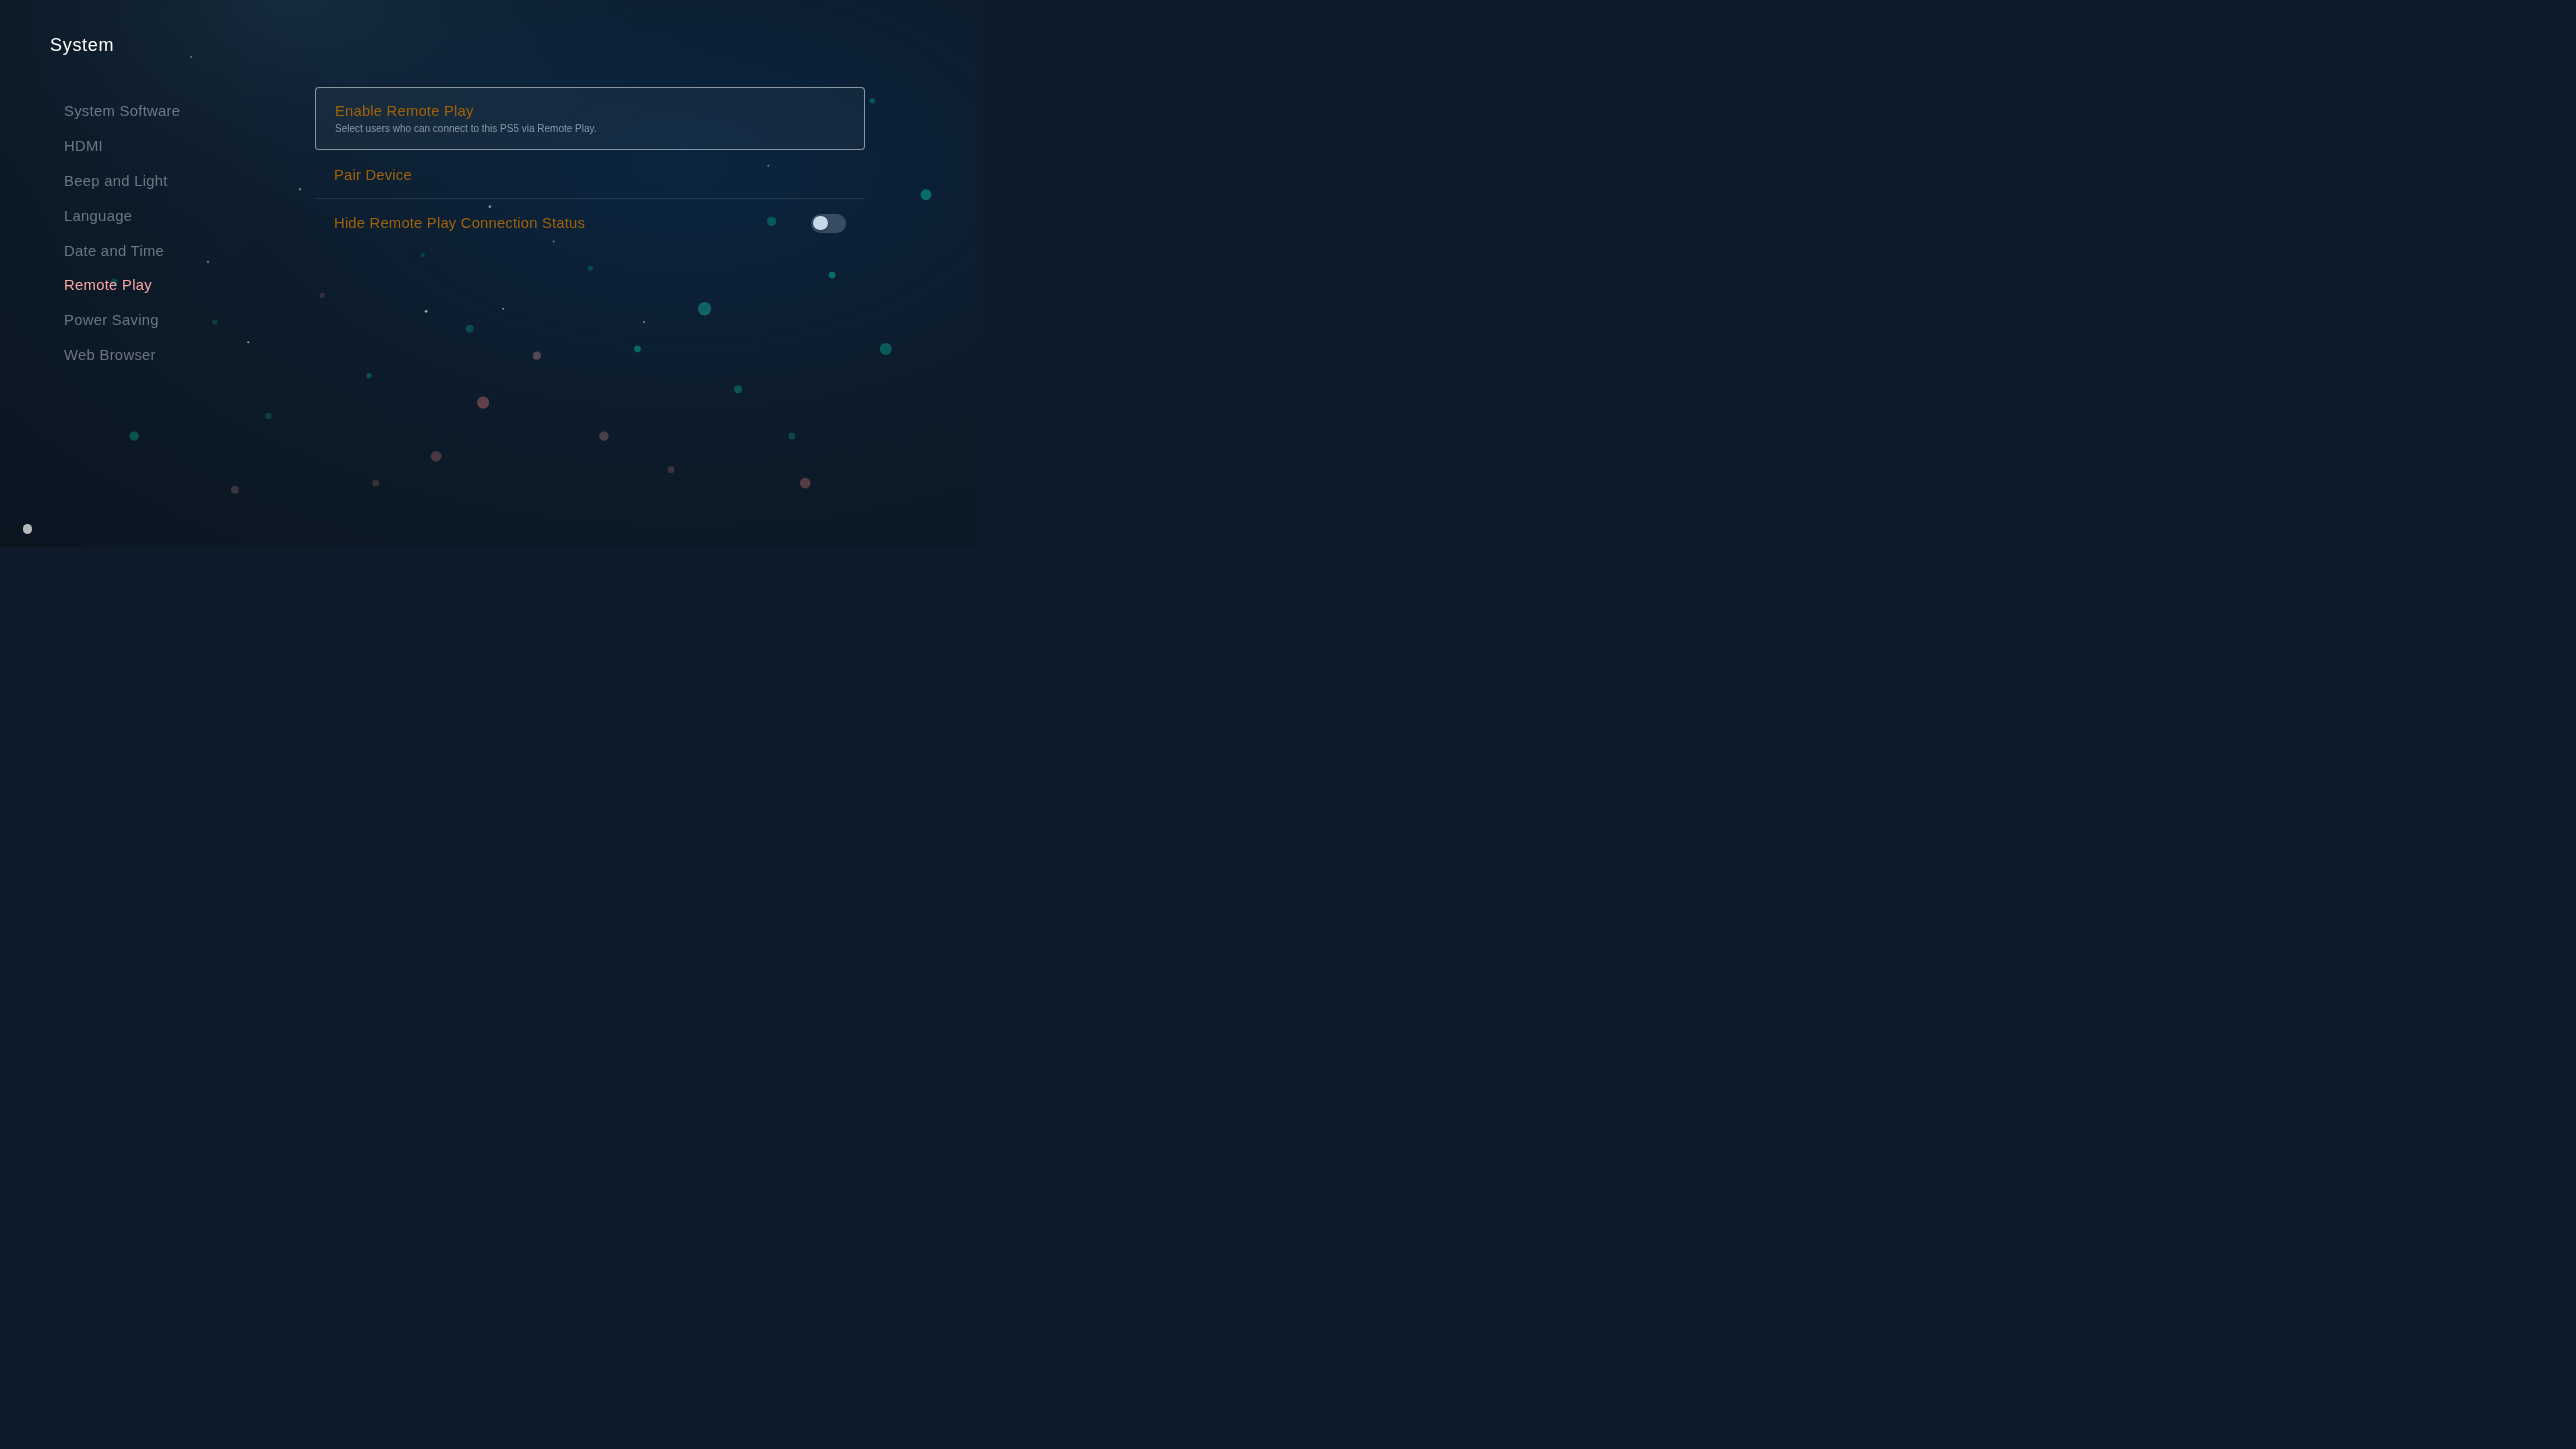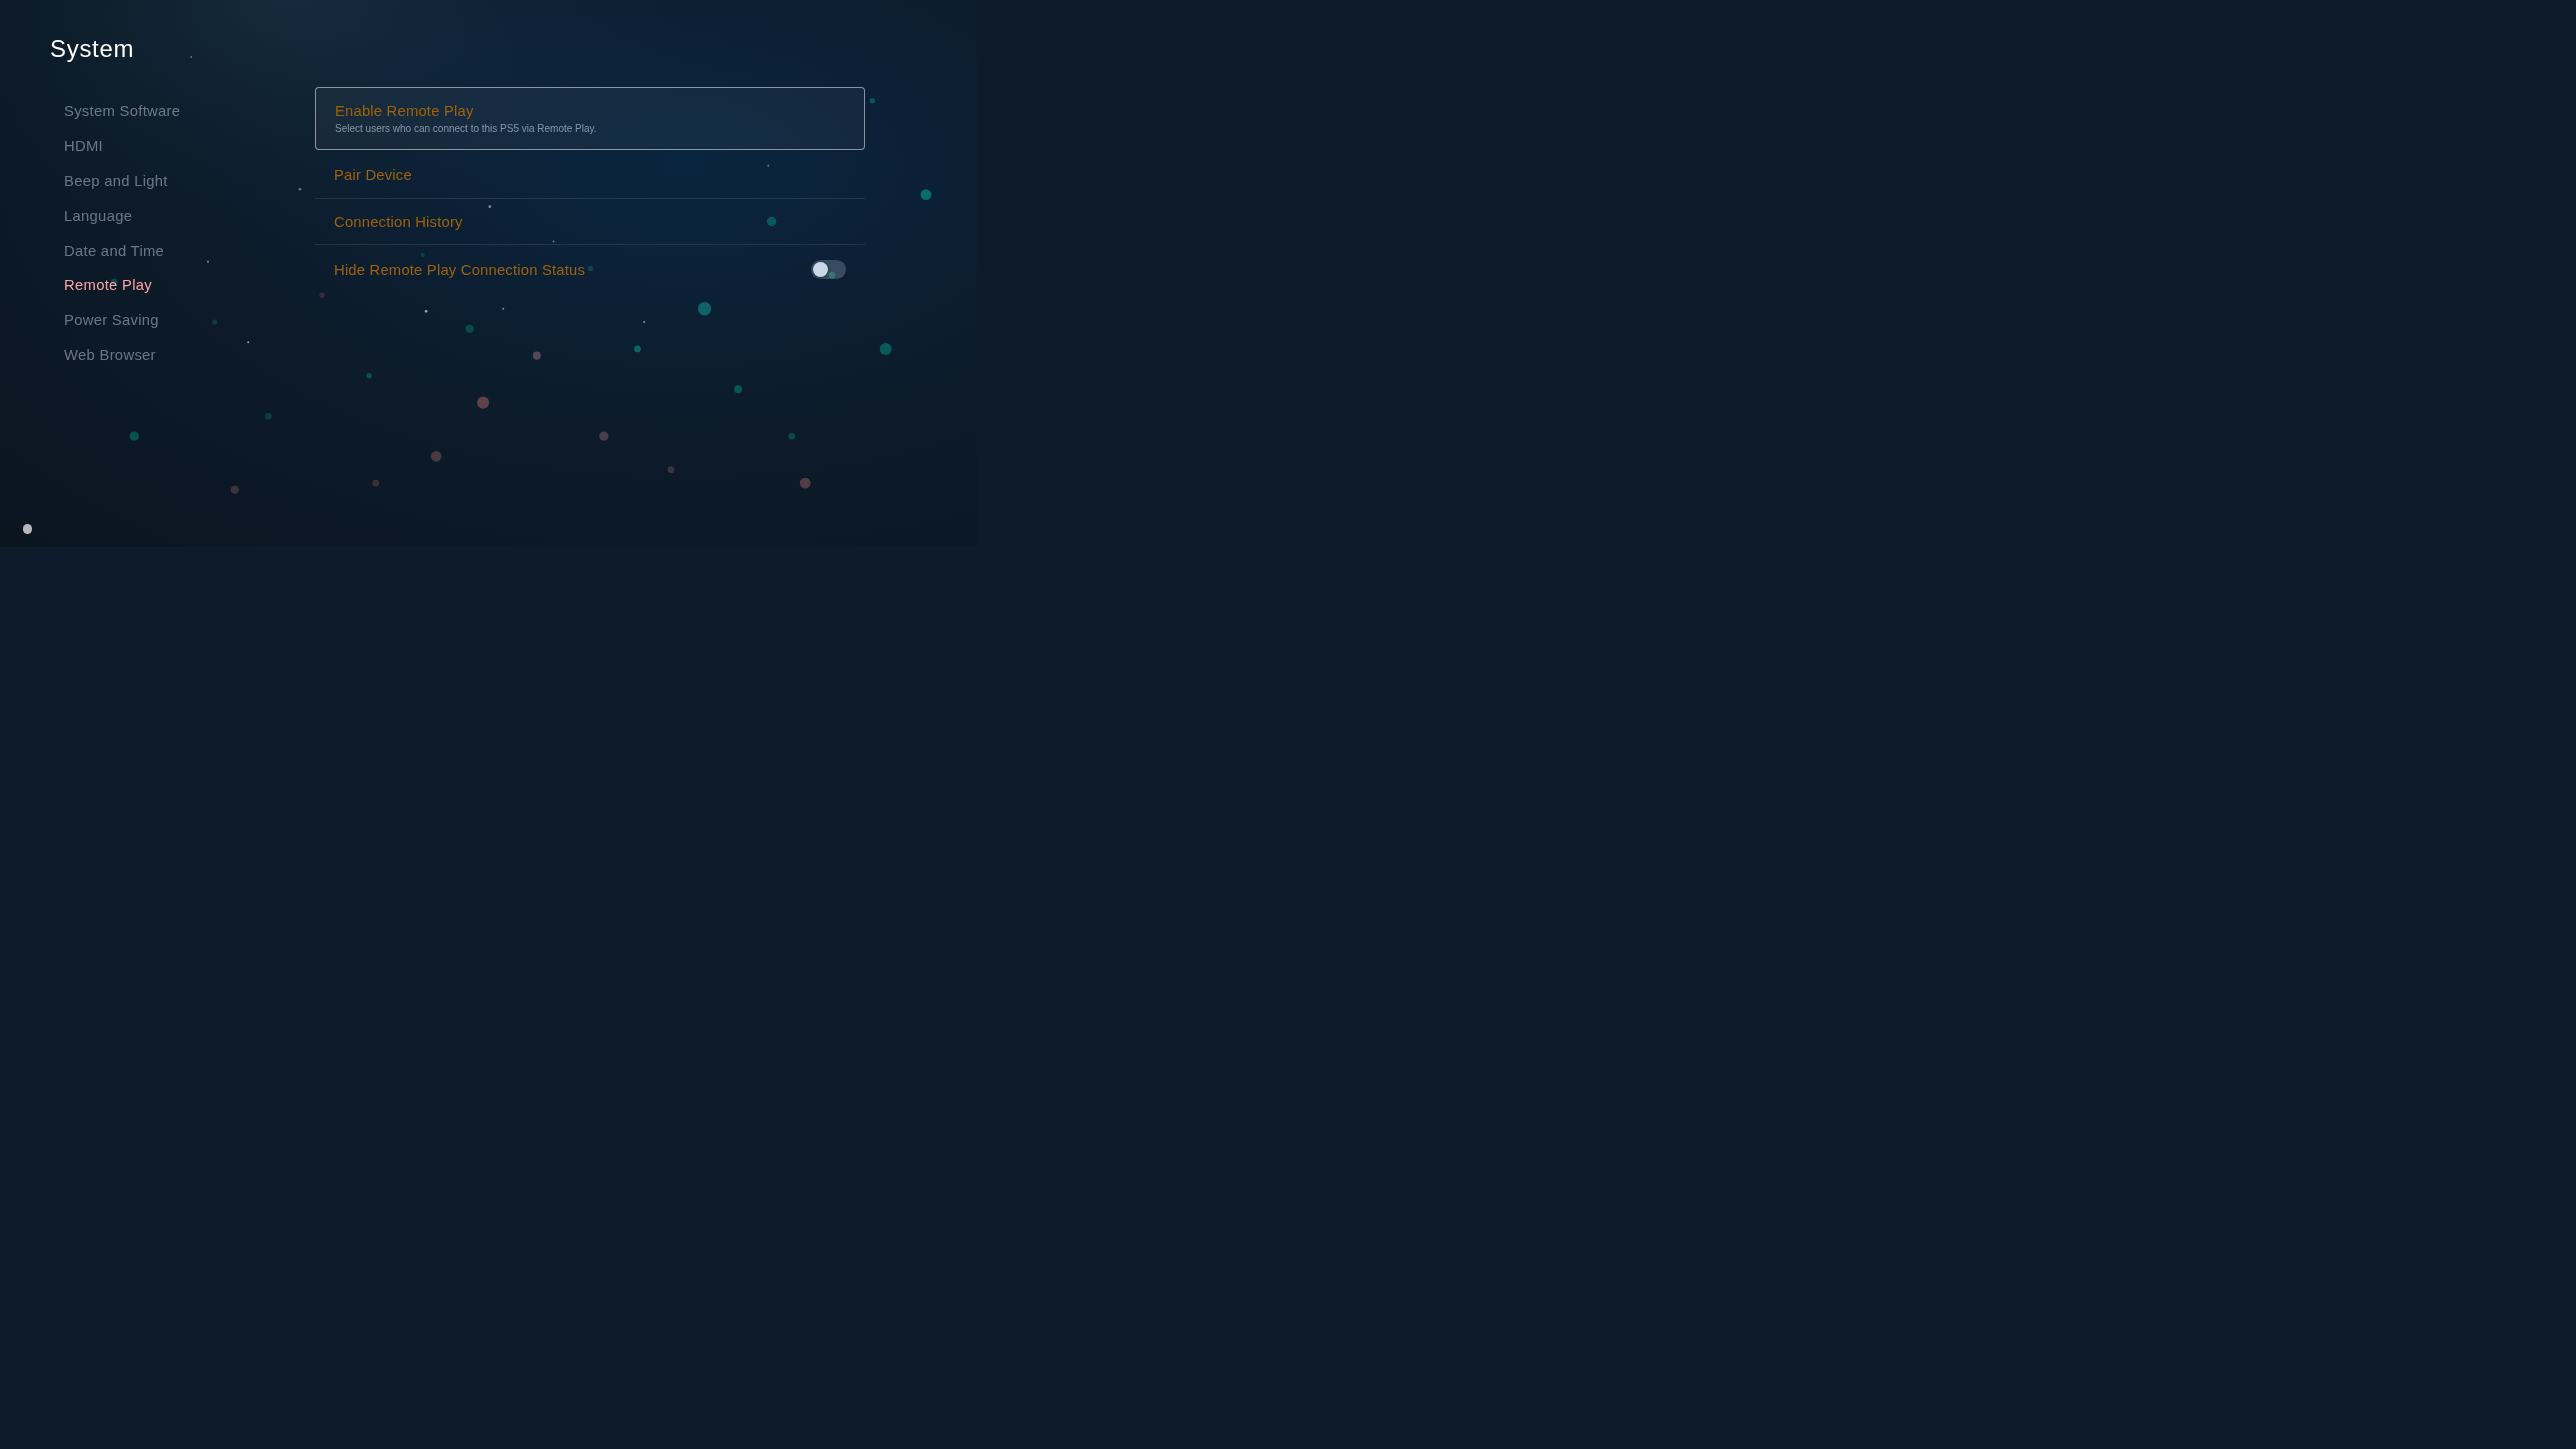--- a/index.html
+++ b/index.html
@@ -18,21 +18,21 @@
       position: absolute;
       inset: 0;
       background: radial-gradient(ellipse at 70% 30%, #0a2540 0%, #0d1b2a 50%, #0a1520 100%);
       overflow: hidden;
     }
 
     .page-title {
       position: absolute;
       top: 35px;
       left: 50px;
-      font-size: 24px;
+      font-size: 18px;
       font-weight: 300;
       color: #ffffff;
       letter-spacing: 0.7px;
       z-index: 10;
     }
 
     
     .sidebar {
       position: absolute;
       top: 94px;
@@ -228,25 +228,20 @@
       <span class="menu-item-subtitle">Select users who can connect to this PS5 via Remote Play.</span>
     </div>
   </div>
 
   <div class="menu-item" style="margin-top:2.7px;">
     <div class="menu-item-content">
       <span class="menu-item-title">Pair Device</span>
     </div>
   </div>
 
-  <div class="menu-item">
-    <div class="menu-item-content">
-      <span class="menu-item-title">Connection History</span>
-    </div>
-  </div>
 
   <div class="menu-item" style="border-bottom: none;">
     <div class="menu-item-content">
       <span class="menu-item-title">Hide Remote Play Connection Status</span>
     </div>
     <div class="toggle">
       <div class="toggle-knob"></div>
     </div>
   </div>
 

